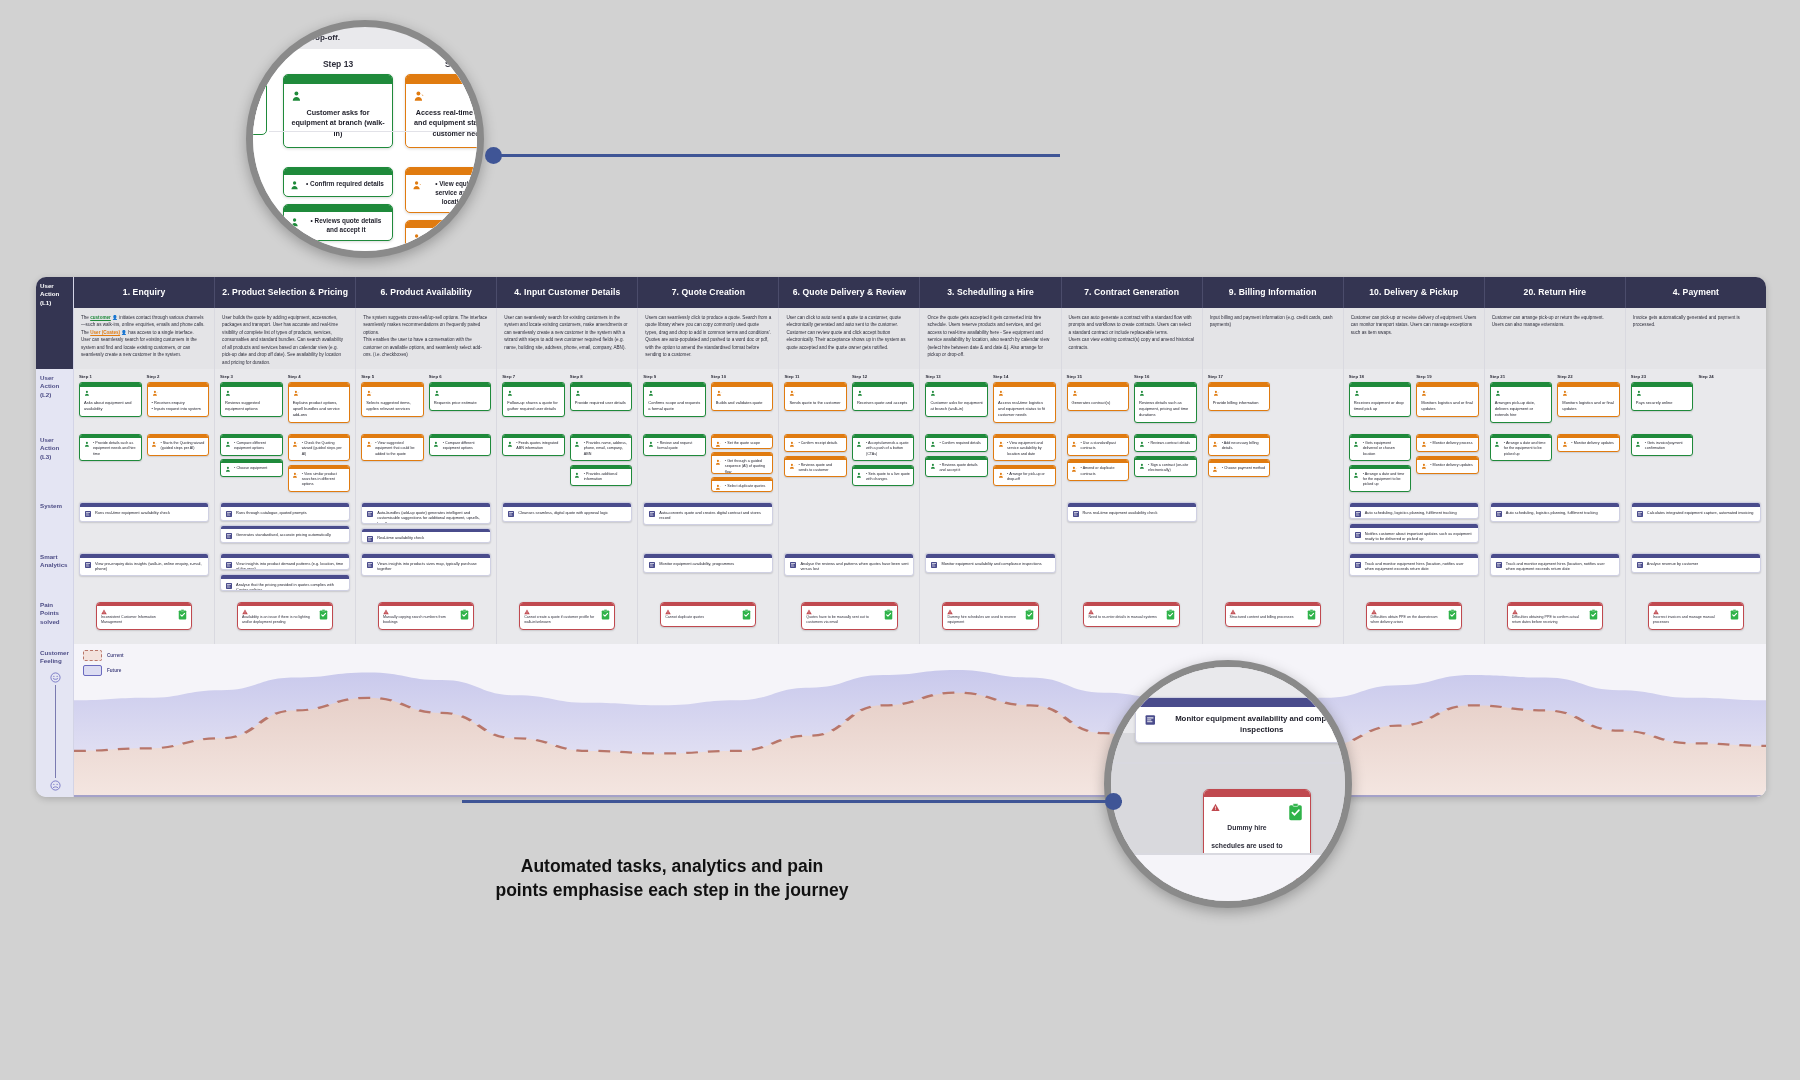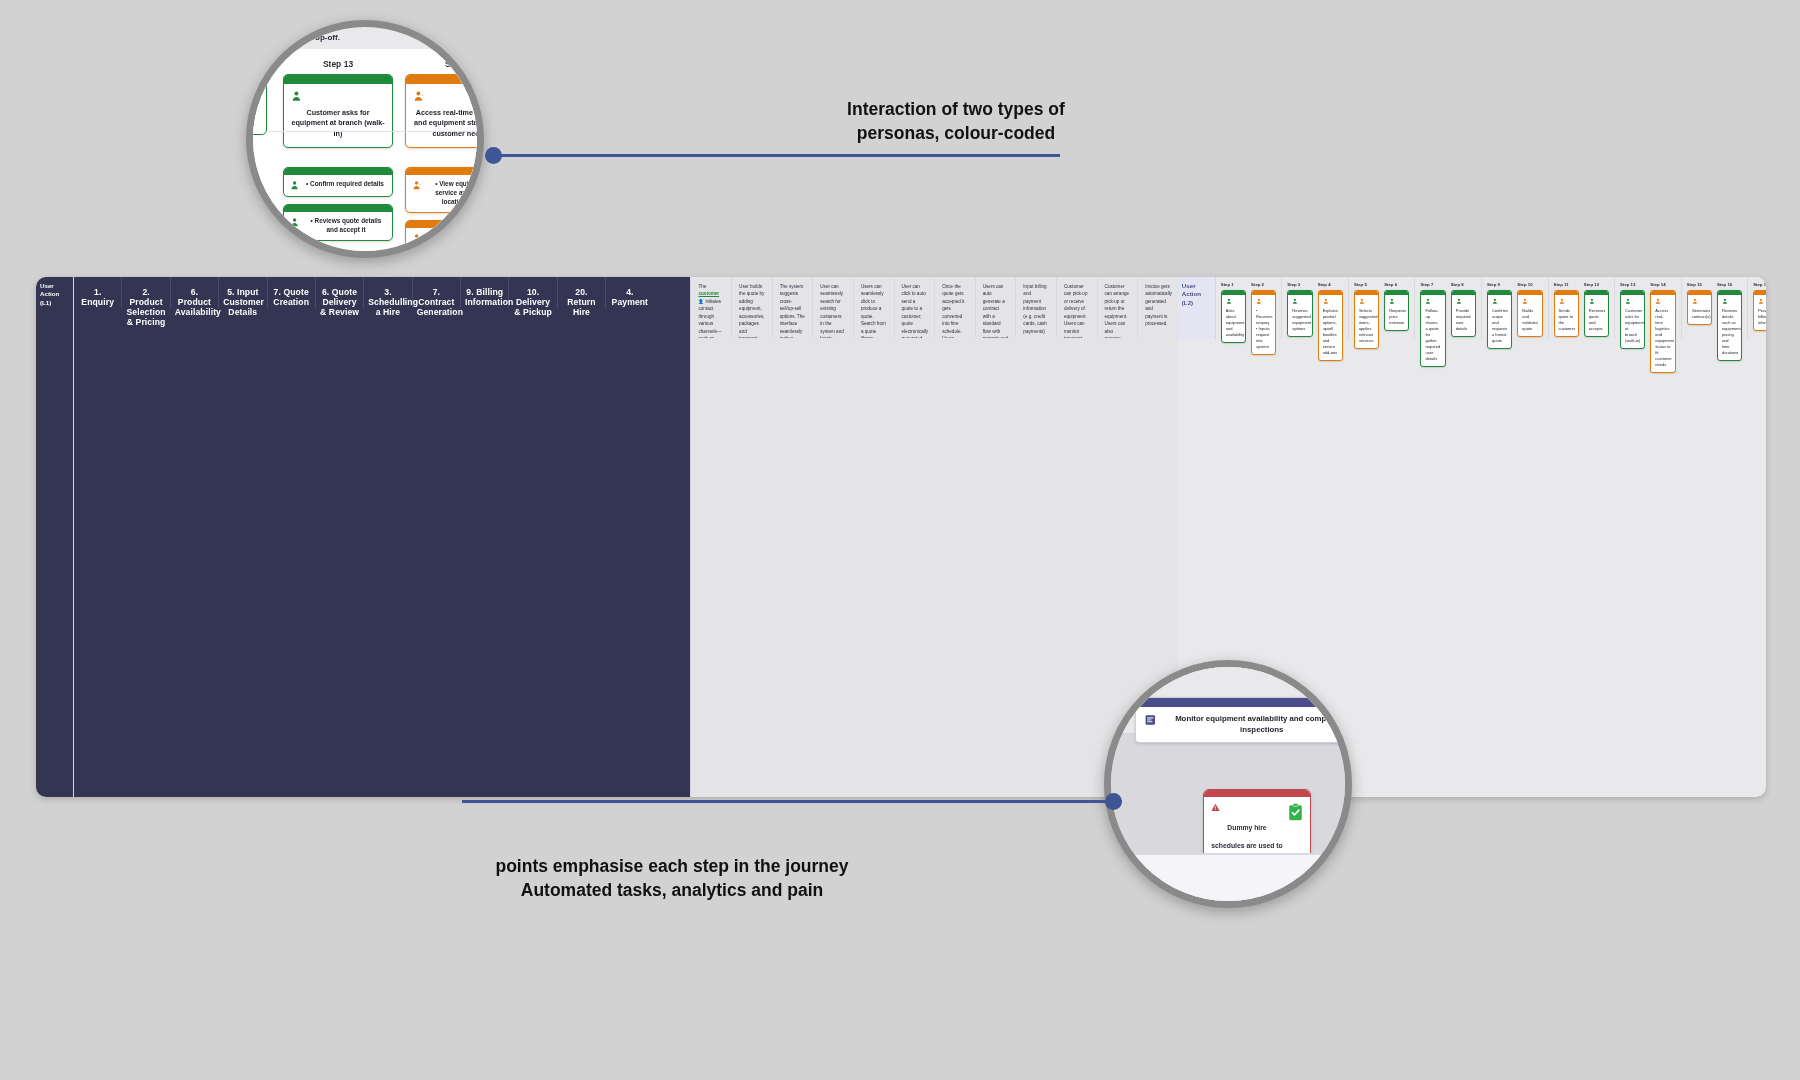--- a/index.html
+++ b/index.html
@@ -14,21 +14,21 @@
   
   #board {
     position:absolute;
     left:36px; top:277px;
     width:1730px; height:520px;
     background:#e9e9ec;
     border-radius:10px;
     box-shadow:0 2px 7px rgba(0,0,0,.18);
     overflow:hidden;
     display:flex;
-    flex-direction:row;
+    flex-direction:column;
   }
   .brow { display:flex; width:100%; }
   .rowlabel {
     width:38px; flex:0 0 38px;
     background:#e4e5f3;
     color:#4d4d86;
     font-size:6.2px; font-weight:700;
     line-height:1.35;
     padding:5px 3px 0 4px;
     border-right:1px solid #d3d4e6;
@@ -225,21 +225,21 @@
     <div class="brow" id="hdr-row">
       <div class="rowlabel dark" style="display:flex;align-items:flex-start;">
         <span style="white-space:pre-line;">User
 Action
 (L1)</span>
       </div>
       <div class="cells" id="hdr-cells">
           <div class="hdr">1. Enquiry</div>
           <div class="hdr">2. Product Selection &amp; Pricing</div>
           <div class="hdr">6. Product Availability</div>
-          <div class="hdr">5. Input Customer Details</div>
+          <div class="hdr">4. Input Customer Details</div>
           <div class="hdr">7. Quote Creation</div>
           <div class="hdr">6. Quote Delivery &amp; Review</div>
           <div class="hdr">3. Schedulling a Hire</div>
           <div class="hdr">7. Contract Generation</div>
           <div class="hdr">9. Billing Information</div>
           <div class="hdr">10. Delivery &amp; Pickup</div>
           <div class="hdr">20. Return Hire</div>
           <div class="hdr">4. Payment</div>
         </div>
     </div>
@@ -1858,25 +1858,21 @@
           </svg>
         </div>
       </div>
       <div style="position:absolute;left:0;top:186px;width:400px;height:2px;background:#d9d9e0;"></div>
       <div style="position:absolute;left:0;top:188px;width:400px;height:80px;background:#f5f4f9;"></div>
     </div>
   </div>
 
   <div class="anno-dot" id="anno1-dot"></div>
   <div class="anno-line" id="anno1-line"></div>
-  <div class="anno-text" id="anno1">
-    <div>Interaction of two types of</div>
-    <div>personas, colour-coded</div>
-  </div>
 
   <div class="anno-dot" id="anno2-dot"></div>
   <div class="anno-line" id="anno2-line"></div>
   <div class="anno-text" id="anno2">
+    <div>Automated tasks, analytics and pain</div>
     <div>points emphasise each step in the journey</div>
-    <div>Automated tasks, analytics and pain</div>
   </div>
 
 </div>
 
 </body></html>

